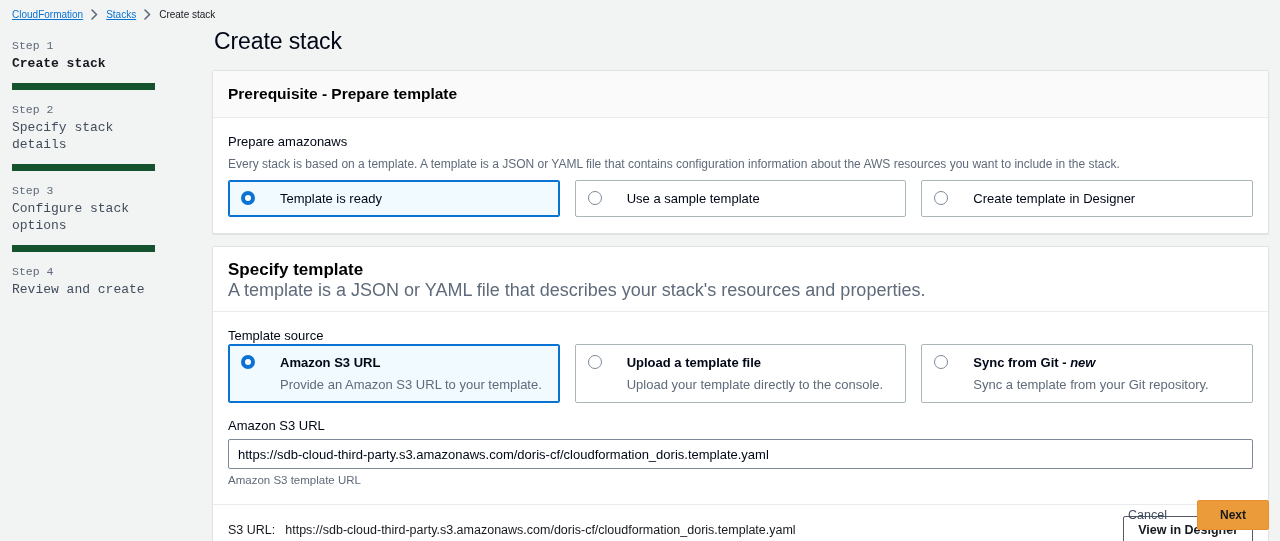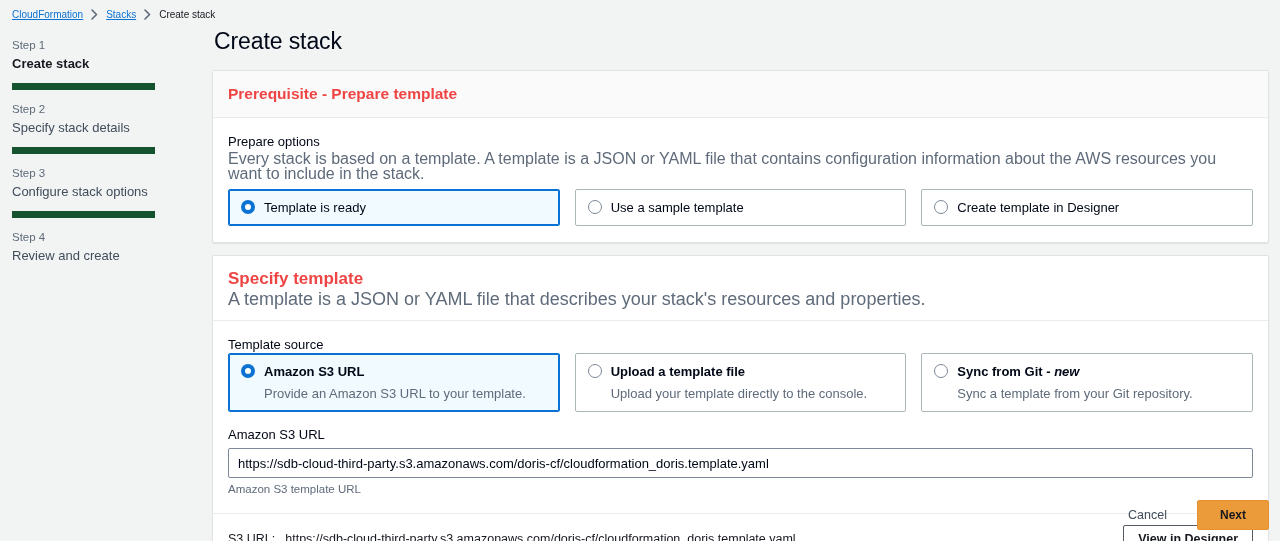--- a/index.html
+++ b/index.html
@@ -49,20 +49,21 @@
 
   
   .stepnav {
     position: absolute;
     left: 12px;
     top: 32px;
     width: 143px;
   }
   .step-block {
     padding: 6px 0 11px 0;
+    font-family: Liberation Mono, monospace;
   }
   .step-block + .step-block {
     border-top: 7px solid #14532d;
     padding-top: 12px;
   }
   .step-kicker {
     font-size: 11.5px;
     color: #5f6b7a;
     line-height: 15px;
     margin-bottom: 2px;
@@ -105,21 +106,21 @@
     border-bottom: 1px solid #e9ebed;
     padding: 13px 15px 13px 15px;
   }
   .panel-header.plain {
     background: #ffffff;
   }
   .panel-header h2 {
     margin: 0;
     font-size: 15.5px;
     font-weight: bold;
-    color: #ef4444;
+    color: #000000;
     line-height: 20px;
   }
   .panel-header h2.lg {
     font-size: 17px;
   }
   .panel-header .sub {
     margin-top: 2px;
     font-size: 18px;
     color: #5f6b7a;
     line-height: 16px;
@@ -127,43 +128,44 @@
   .panel-body {
     padding: 15px 15px 16px 15px;
   }
 
   .field-label {
     font-size: 13px;
     color: #000716;
     line-height: 17px;
   }
   .field-desc {
-    font-size: 16px;
+    font-size: 12px;
     color: #5f6b7a;
     line-height: 15px;
-    margin-top: 1px;
+    margin-top: 7px;
     margin-bottom: 8px;
   }
 
   
   .tile-row {
     display: flex;
     gap: 15px;
   }
   .tile {
     flex: 1 1 0;
     border: 1px solid #aab7b8;
     border-radius: 2px;
     background: #ffffff;
     padding: 9px 12px 9px 12px;
     box-sizing: border-box;
     cursor: pointer;
     min-height: 32px;
     display: flex;
     align-items: flex-start;
+    gap: 16px;
   }
   .tile.tall { min-height: 43px; }
   .tile.selected {
     border: 1px solid #0972d3;
     background: #f1faff;
     box-shadow: 0 0 0 1px #0972d3 inset;
   }
   .radio {
     width: 14px;
     height: 14px;
@@ -328,21 +330,21 @@
 
 <main class="main">
 
   <h1 class="page-title">Create stack</h1>
 
   <section class="panel">
     <div class="panel-header">
       <h2>Prerequisite - Prepare template</h2>
     </div>
     <div class="panel-body">
-      <div class="field-label">Prepare options</div>
+      <div class="field-label">Prepare amazonaws</div>
       <div class="field-desc">Every stack is based on a template. A template is a JSON or YAML file that contains configuration information about the AWS resources you want to include in the stack.</div>
 
       <div class="tile-row">
         <label class="tile selected">
           <span class="radio on"></span>
           <span class="tile-texts">
             <span class="tile-label normal">Template is ready</span>
           </span>
         </label>
         <label class="tile">

